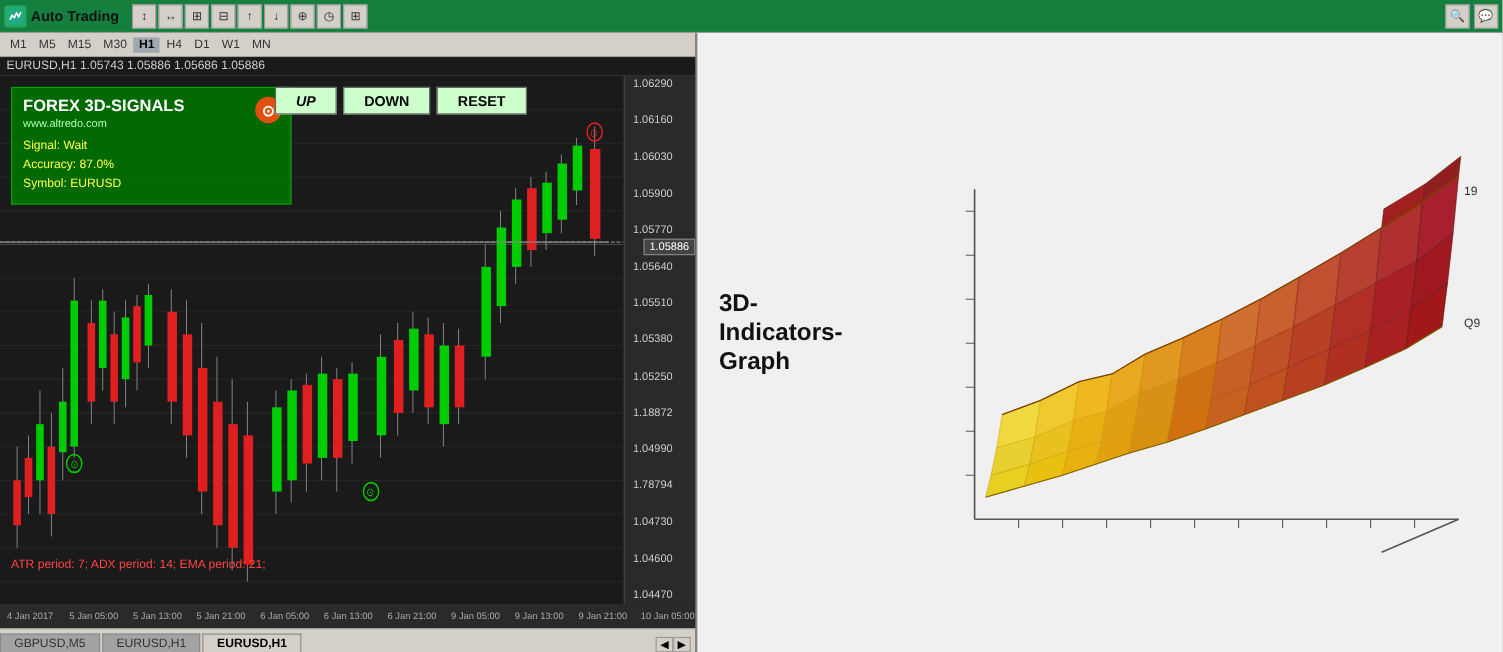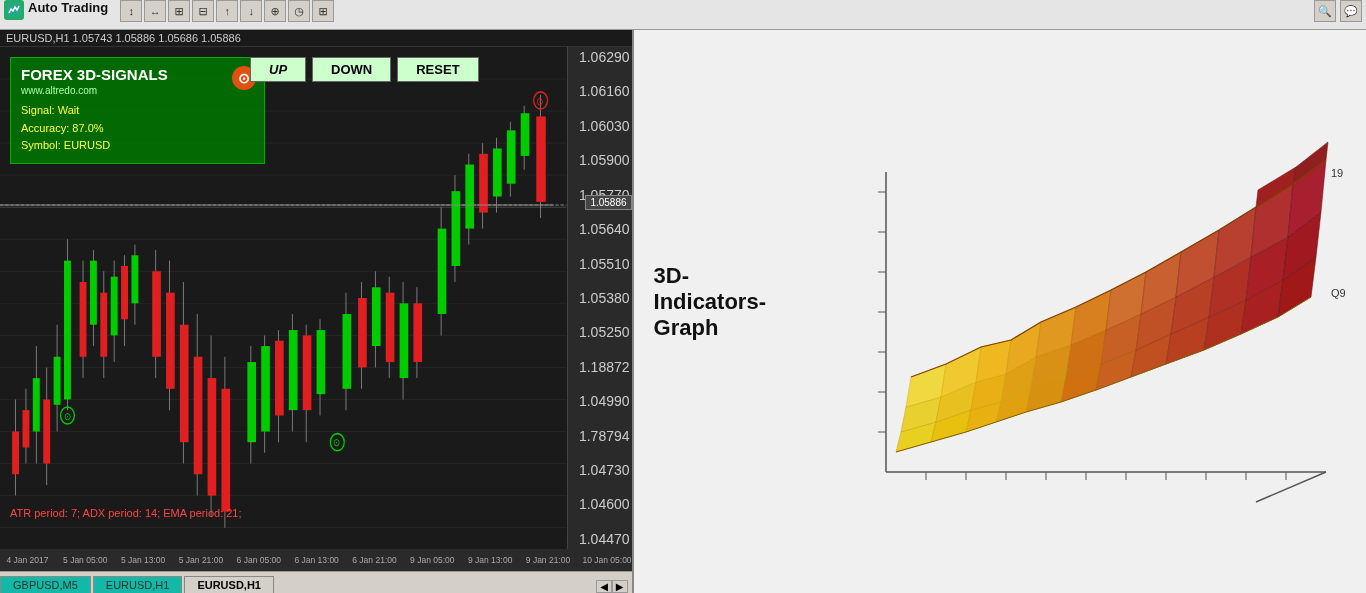--- a/index.html
+++ b/index.html
@@ -8,23 +8,24 @@
       height: 593px;
       overflow: hidden;
       background: #c8c8c8;
       font-family: Arial, sans-serif;
       display: flex;
       flex-direction: column;
     }
 
     
     .title-bar {
-      background: #e5e5e5;
+      background: #15803d;
       height: 30px;
       display: flex;
+      align-items: center;
       padding: 0 4px;
       border-bottom: 1px solid #999;
       gap: 4px;
     }
     .title-bar-icon {
       width: 20px; height: 20px;
       background: #2a6;
       border-radius: 3px;
       display: flex; align-items: center; justify-content: center;
       color: white; font-size: 10px; font-weight: bold;
@@ -181,23 +182,23 @@
       width: 65px;
       background: #2a2a2a;
       border-left: 1px solid #444;
       display: flex;
       flex-direction: column;
       justify-content: space-between;
       padding: 2px 0;
     }
     .price-label {
       color: #ccc;
-      font-size: 14px;
+      font-size: 10px;
       text-align: right;
-      padding-right: 2px;
+      padding-right: 20px;
     }
     .price-current {
       position: absolute;
       right: 0;
       background: #444;
       color: #fff;
       font-size: 10px;
       padding: 1px 4px;
       border: 1px solid #888;
     }
@@ -238,21 +239,21 @@
     .tab-bar {
       background: #d4d0c8;
       height: 22px;
       display: flex;
       align-items: flex-end;
       border-top: 1px solid #999;
     }
     .chart-tab {
       padding: 2px 12px;
       font-size: 11px;
-      background: #14b8a6;
+      background: #a3a3a3;
       border: 1px solid #888;
       border-bottom: none;
       cursor: pointer;
       color: #333;
       margin-right: 2px;
     }
     .chart-tab.active {
       background: #d4d0c8;
       font-weight: bold;
       color: #000;
@@ -327,20 +328,31 @@
   <div style="margin-left:auto; display:flex; gap:4px;">
     <div class="tb-btn">🔍</div>
     <div class="tb-btn">💬</div>
   </div>
 </div>
 
 <div class="main-content">
 
   <div class="chart-panel">
 
+    <div class="timeframe-bar">
+      <button class="tf-btn">M1</button>
+      <button class="tf-btn">M5</button>
+      <button class="tf-btn">M15</button>
+      <button class="tf-btn">M30</button>
+      <button class="tf-btn active">H1</button>
+      <button class="tf-btn">H4</button>
+      <button class="tf-btn">D1</button>
+      <button class="tf-btn">W1</button>
+      <button class="tf-btn">MN</button>
+    </div>
 
     <div class="chart-header">
       <span>EURUSD,H1  1.05743  1.05886  1.05686  1.05886</span>
     </div>
 
     <div class="chart-body">
 
       <div class="signal-overlay">
         <div class="signal-title">FOREX 3D-SIGNALS</div>
         <div class="signal-website">www.altredo.com</div>

